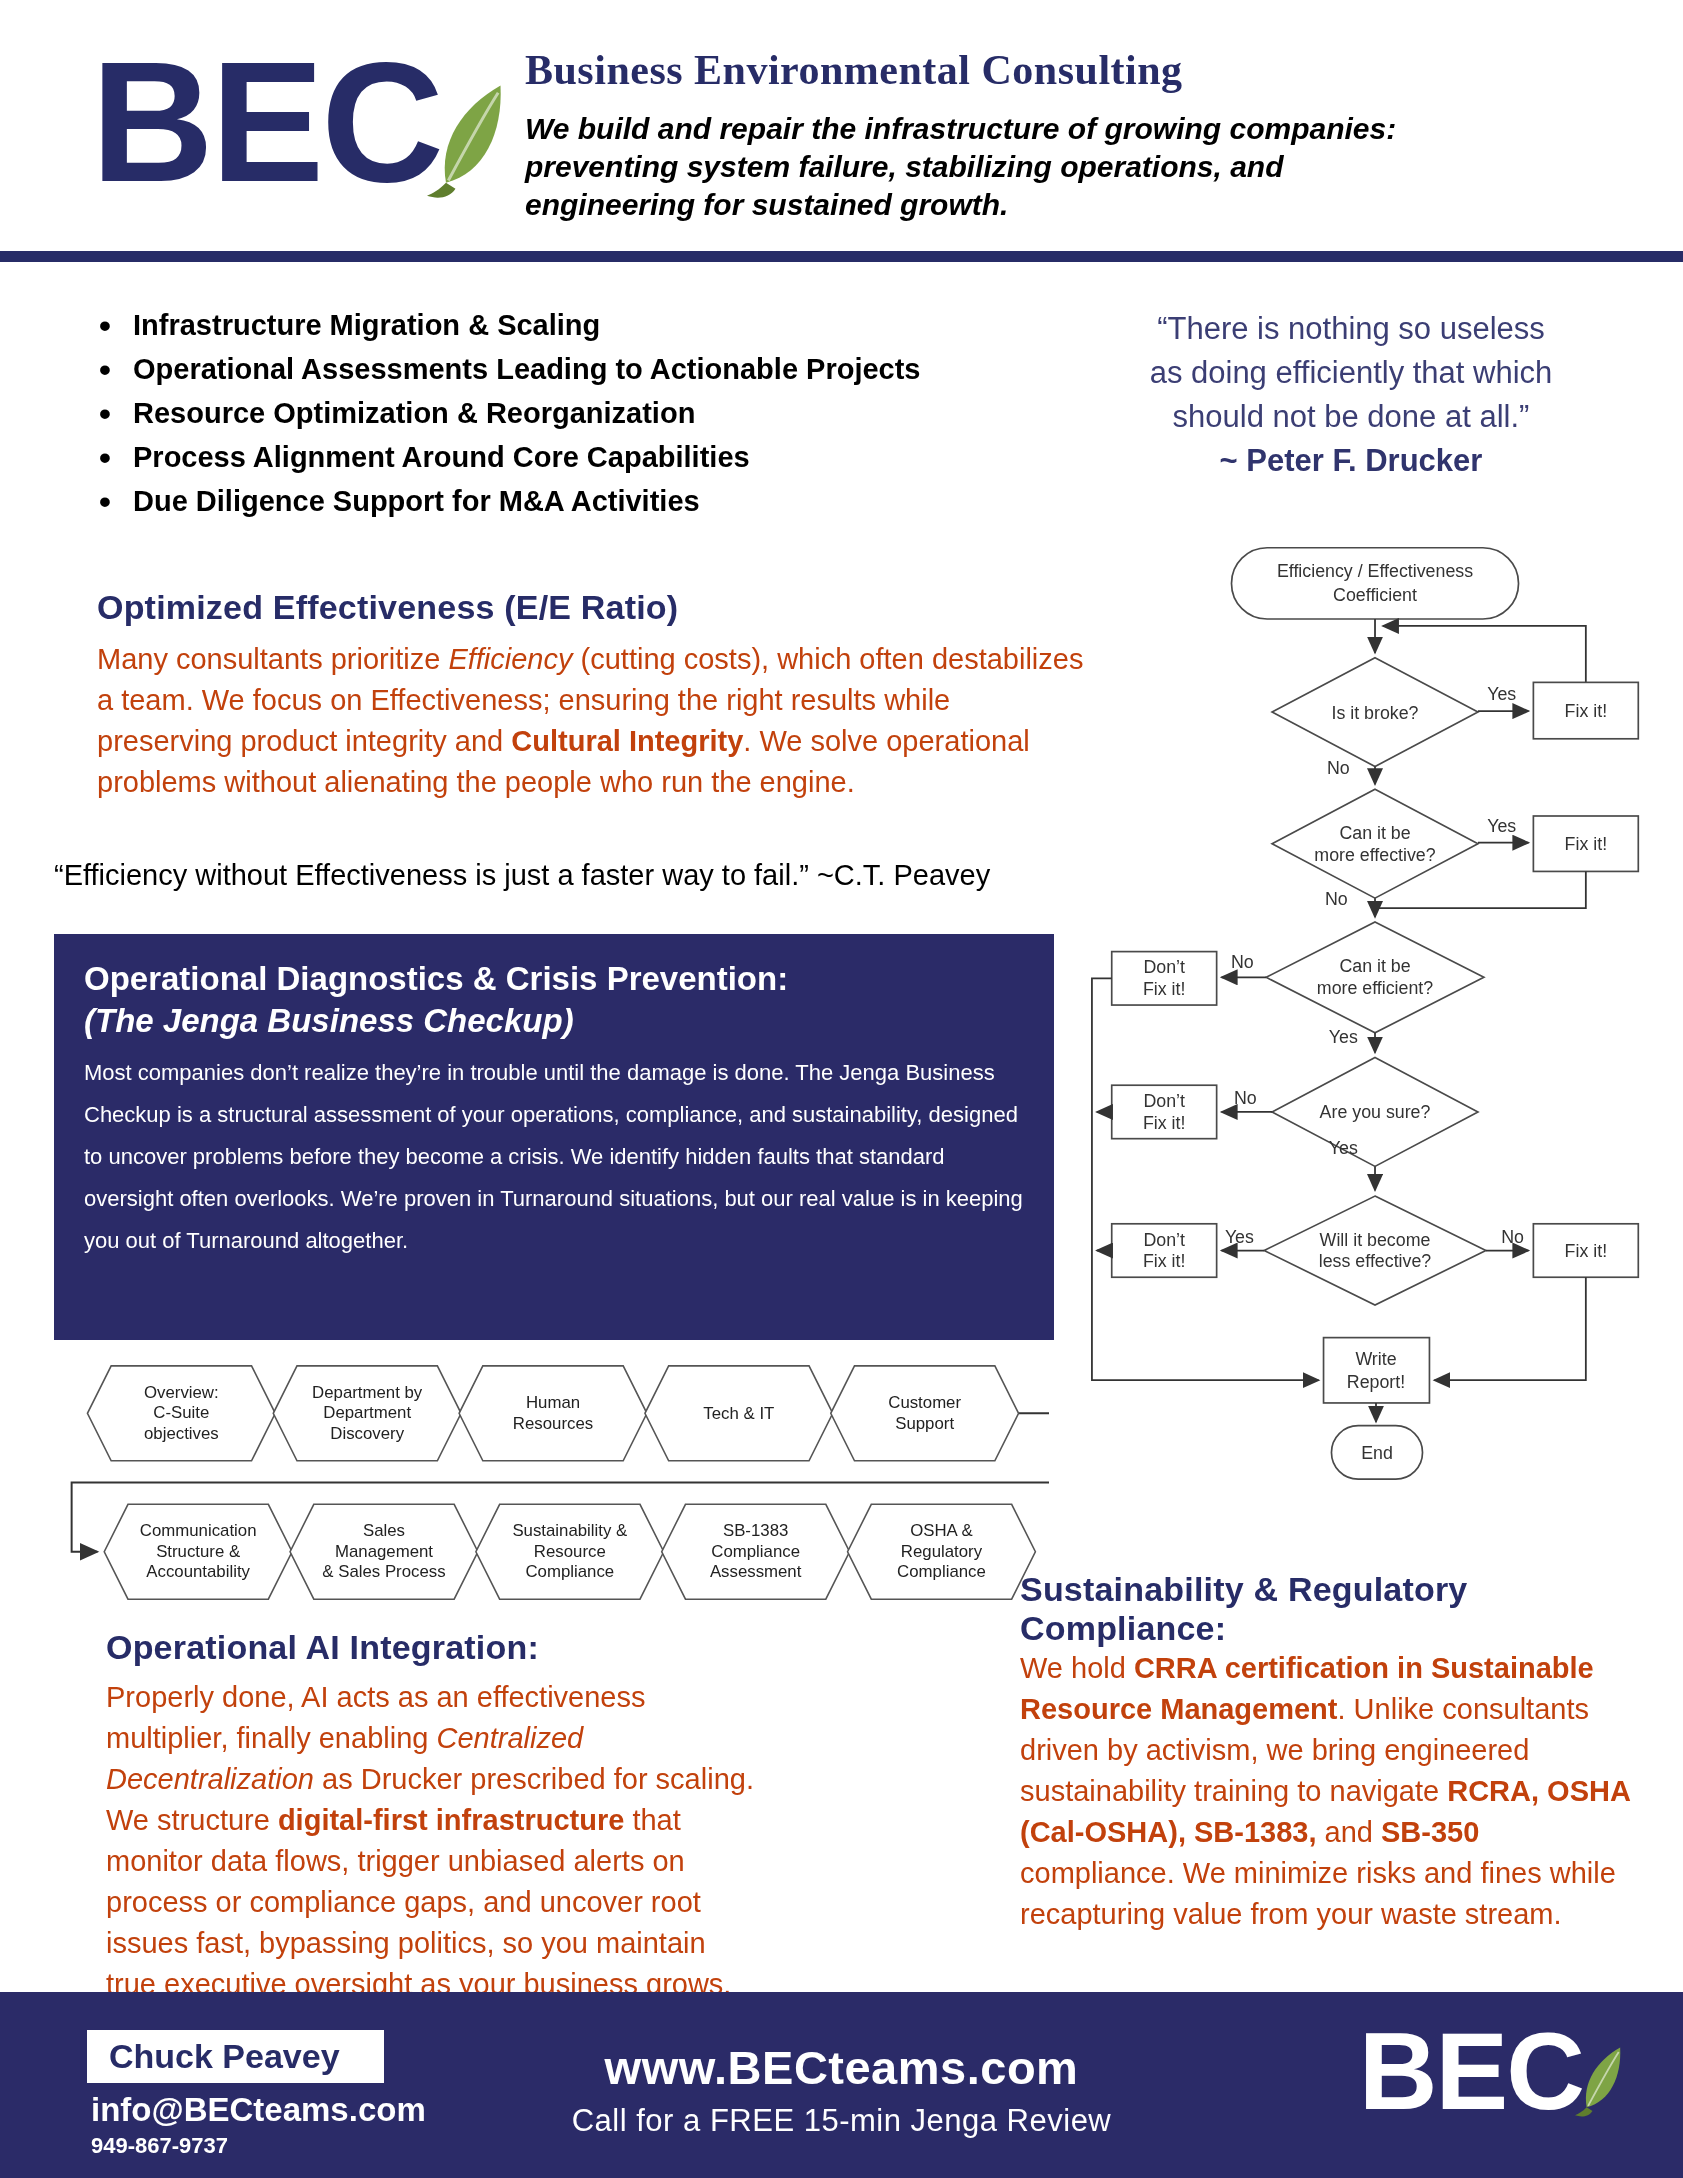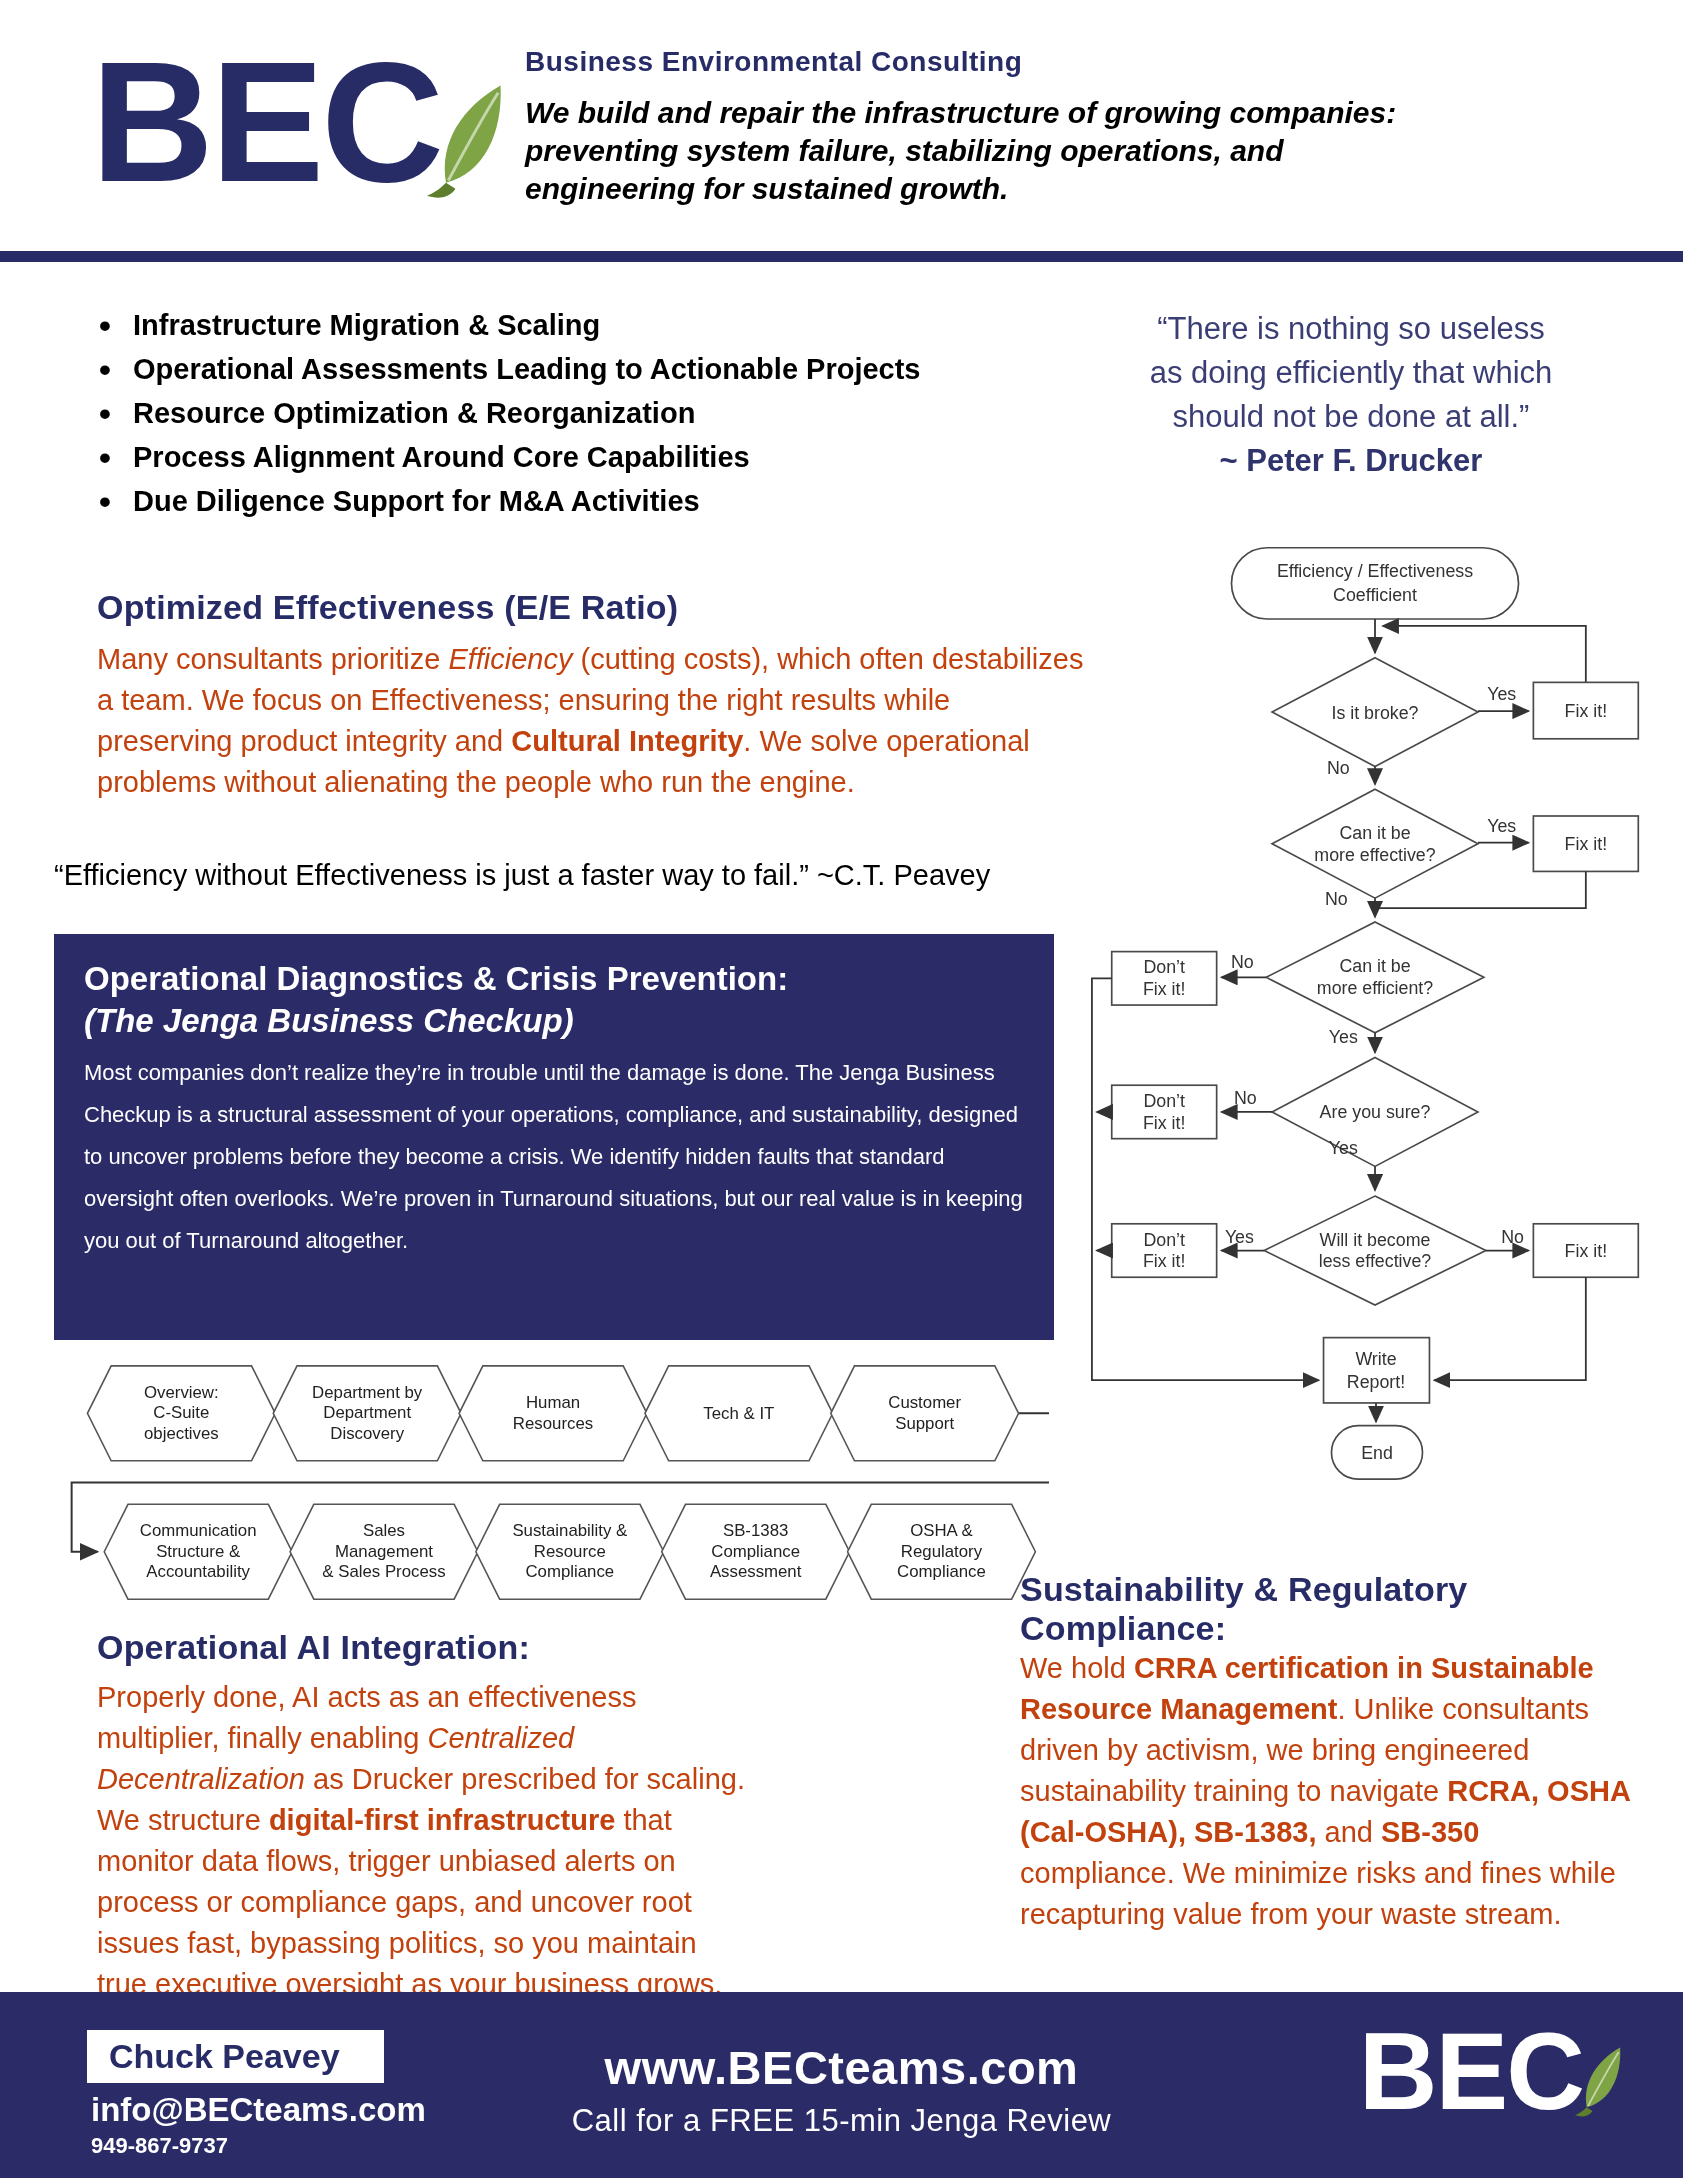--- a/index.html
+++ b/index.html
@@ -4,21 +4,21 @@
 <style>
   * { margin:0; padding:0; box-sizing:border-box; }
   body { background:#e8e8e8; font-family:"Liberation Sans", sans-serif; }
   .page { position:relative; width:1683px; height:2178px; background:#ffffff; overflow:hidden; margin:0 auto; }
 
   
   .logo { position:absolute; left:91px; top:42px; display:flex; align-items:flex-end; }
   .logo-text { font-size:170px; font-weight:bold; color:#272c67; letter-spacing:-3px; line-height:0.95; }
   .logo-leaf { width:83px; height:119px; margin-left:-14px; margin-bottom:2px; }
   .header-block { position:absolute; left:525px; top:46px; width:1129px; }
-  .page-title { font-size:28px; font-weight:bold; color:#272c67; letter-spacing:0.5px; }
+  .page-title { font-size:42px; font-weight:bold; color:#272c67; letter-spacing:0.5px;font-family:Liberation Serif, serif; }
   .tagline { margin-top:16px; font-size:30px; font-weight:bold; font-style:italic; color:#000; line-height:38px; }
   .top-rule { position:absolute; left:0; top:251px; width:1683px; height:11px; background:#272c67; }
 
   
   .h2 { font-size:34px; font-weight:bold; color:#272c67; letter-spacing:0.2px; }
   .body-text { font-size:29px; line-height:41px; color:#c2410c; }
   .b { font-weight:bold; } .i { font-style:italic; }
 
   .sec-oed { position:absolute; left:97px; top:287px; width:1000px; }
   .bullets { margin-top:16px; }
@@ -33,21 +33,21 @@
   .jenga-box { position:absolute; left:54px; top:934px; width:1000px; height:406px; background:#2b2b68; padding:24px 30px; }
   .jenga-box .jh { font-size:33px; font-weight:bold; color:#ffffff; line-height:42px; }
   .jenga-box .jsub { font-size:33px; font-weight:bold; font-style:italic; color:#ffffff; line-height:42px; }
   .jenga-box .jbody { margin-top:10px; font-size:22px; color:#ffffff; line-height:42px; }
 
   .process-svg { position:absolute; left:59px; top:1358px; }
   .proc-shape { fill:#ffffff; stroke:#555; stroke-width:1.6; }
   .proc-label { font-size:17px; fill:#222; text-anchor:middle; font-family:"Liberation Sans", sans-serif; }
   .proc-line { fill:none; stroke:#333; stroke-width:2; }
 
-  .sec-ai { position:absolute; left:97px; top:1628px; width:648px; }
+  .sec-ai { position:absolute; left:106px; top:1628px; width:648px; }
   .sec-ai .body-text { margin-top:10px; }
 
   
   .drucker { position:absolute; left:1061px; top:307px; width:580px; text-align:center; color:#3b3e74; font-size:31px; line-height:44px; }
   .drucker .attr { font-weight:bold; color:#30346d; }
 
   .flow-svg { position:absolute; left:1069px; top:525px; }
   .fc-shape { fill:#ffffff; stroke:#4a4a4a; stroke-width:1.7; }
   .fc-text { font-size:18px; fill:#333; text-anchor:middle; font-family:"Liberation Sans", sans-serif; }
   .fc-line { fill:none; stroke:#333; stroke-width:1.8; }

